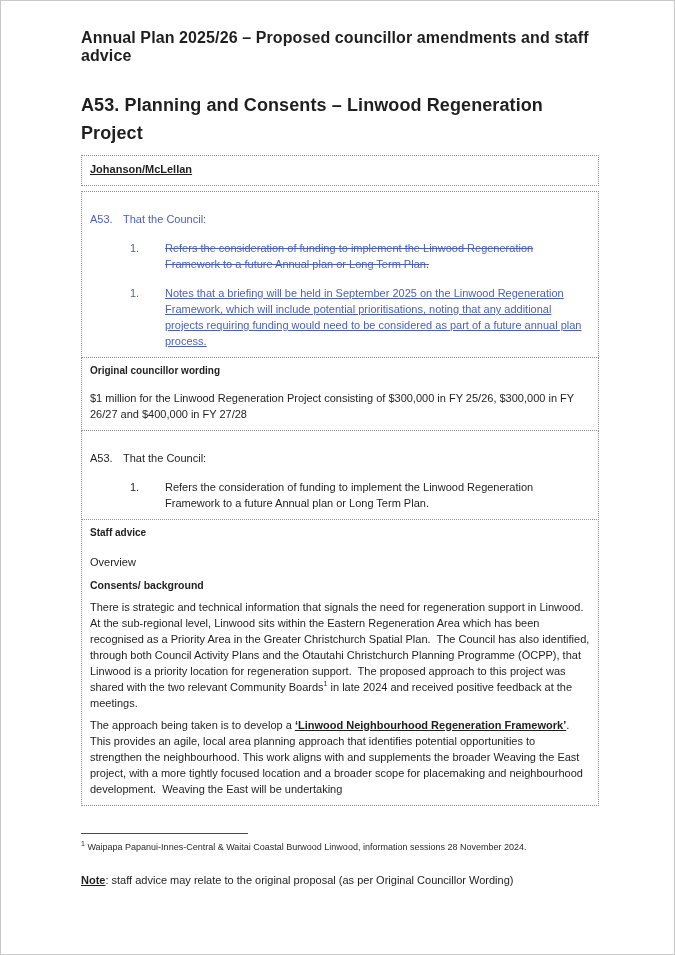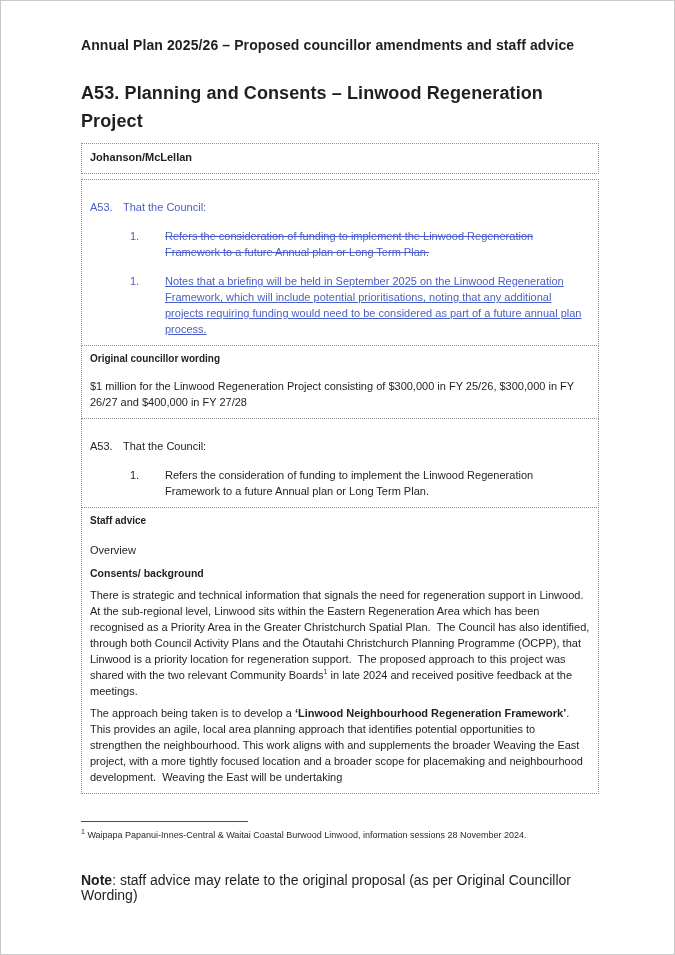--- a/index.html
+++ b/index.html
@@ -8,42 +8,42 @@
   .page {
     position: relative;
     width: 675px;
     height: 955px;
     background: #ffffff;
     border: 1px solid #c9c9c9;
     overflow: hidden;
   }
   .content { position: absolute; left: 80px; top: 0; width: 518px; }
   .doc-header {
-    margin-top: 36px;
-    font-size: 14px;
+    margin-top: 28px;
+    font-size: 16px;
     font-weight: bold;
     letter-spacing: 0.1px;
   }
   .doc-title {
     margin-top: 26px;
     font-size: 18px;
     font-weight: bold;
     line-height: 28px;
     letter-spacing: 0.1px;
   }
   .box {
     border: 1px dotted #8f8f8f;
     padding: 5px 8px 8px 8px;
     font-size: 11px;
     line-height: 16px;
   }
   .box.first { margin-top: 8px; }
   .box + .box { margin-top: -1px; }
   .box.gap-after { margin-bottom: 6px; }
-  .bold { font-weight: bold; }
+  .bold { font-weight: bold; text-decoration: underline; }
   .box-heading { font-weight: bold; font-size: 11px; line-height: 16px; }
   .box-heading.lg { font-size: 10px; }
   p.body-para { margin-top: 11px; white-space: pre-wrap; }
   .clause-line { display: flex; margin-top: 14px; }
   .clause-ref { width: 33px; flex: none; }
   .num-item { display: flex; margin-top: 13px; }
   .num-item .num { margin-left: 40px; width: 35px; flex: none; }
   .num-item .item-text { flex: 1; }
   .blue { color: #4a5ec9; }
   .strike { text-decoration: line-through; }
@@ -52,21 +52,21 @@
   .subsub-heading { font-weight: bold; font-size: 10.5px; margin-top: 7px; }
   .advice-para { margin-top: 6px; white-space: pre-wrap; }
   sup { font-size: 7px; vertical-align: super; line-height: 0; }
   .footnote-rule {
     margin-top: 27px;
     width: 167px;
     border: none;
     border-top: 1px solid #4a4a4a;
   }
   .footnote-text { margin-top: 7px; font-size: 9px; line-height: 13px; color: #2a2a2a; }
-  .bottom-note { margin-top: 31px; font-size: 14px; line-height: 15px; white-space: pre-wrap; }
+  .bottom-note { margin-top: 19px; font-size: 11px; line-height: 15px; white-space: pre-wrap; }
 </style>
 </head>
 <body>
 
 <div class="page">
   <div class="content">
 
     <div class="doc-header">Annual Plan 2025/26 – Proposed councillor amendments and staff advice</div>
 
     <h1 class="doc-title">A53. Planning and Consents – Linwood Regeneration Project</h1>

